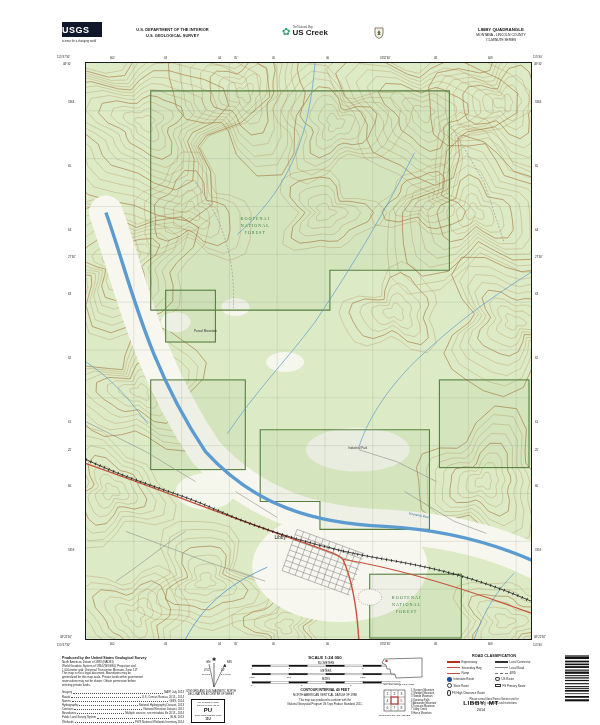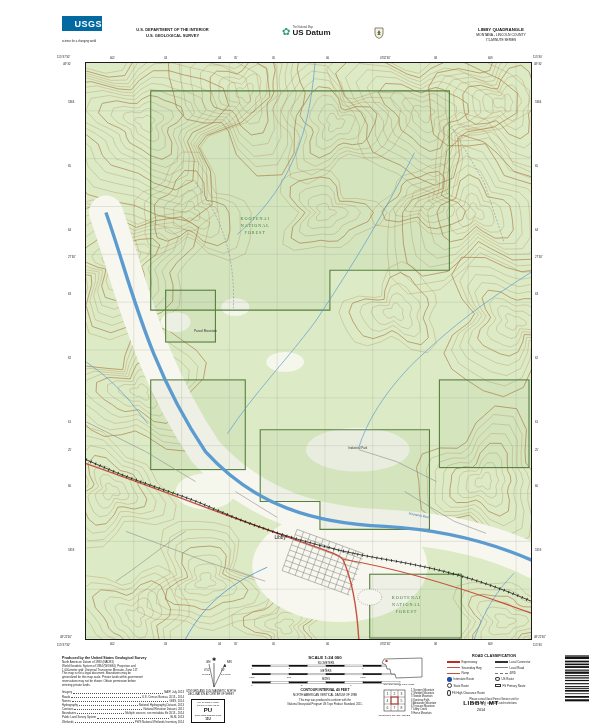--- a/index.html
+++ b/index.html
@@ -2,22 +2,22 @@
 <html><head>
 <meta charset="utf-8">
 <style>
   html,body{margin:0;padding:0;background:#ffffff;}
   *{box-sizing:border-box;}
   #sheet{position:relative;width:600px;height:725px;background:#fff;overflow:hidden;
          font-family:"Liberation Sans",sans-serif;color:#111;}
   .abs{position:absolute;}
   .ctr{text-align:center;}
   
-  #usgs-logo{left:62px;top:16px;width:40px;height:15px;background:#0369a1;color:#fff;
-             display:flex;align-items:center;justify-content:flex-end;font-weight:bold;
+  #usgs-logo{left:62px;top:22px;width:40px;height:15px;background:#0f172a;color:#fff;
+             display:flex;align-items:center;justify-content:flex-start;font-weight:bold;
              font-size:9px;letter-spacing:.5px;}
   #usgs-tag{left:62px;top:40px;width:44px;font-size:2.7px;color:#222;}
   #dept{left:110px;top:27px;width:125px;font-size:4px;font-weight:bold;color:#222;line-height:1.5;}
   #ustopo{left:282px;top:26px;display:flex;align-items:center;gap:2px;}
   #ustopo .flower{color:#2ea06b;font-size:10px;line-height:10px;}
   #ustopo .tnm{font-size:2.6px;color:#444;}
   #ustopo .name{font-size:8px;font-weight:bold;color:#1c1c1c;line-height:1;}
   #fs-shield{left:374px;top:27px;}
   #quadblock{left:440px;top:26px;width:122px;text-align:center;line-height:1.6;}
   #quadblock .t1{font-size:4.4px;font-weight:bold;}
@@ -86,21 +86,21 @@
   </div>
   <div class="abs" id="usgs-tag">science for a changing world</div>
   <div class="abs ctr" id="dept">
     <div>U.S. DEPARTMENT OF THE INTERIOR</div>
     <div>U.S. GEOLOGICAL SURVEY</div>
   </div>
   <div class="abs" id="ustopo">
     <span class="flower">✿</span>
     <span>
       <div class="tnm">The National Map</div>
-      <div class="name">US Datum</div>
+      <div class="name">US Creek</div>
     </span>
   </div>
   <svg class="abs" id="fs-shield" width="10" height="12" viewBox="0 0 10 12">
     <path d="M1,1 h8 v6 q0,3 -4,4.5 q-4,-1.5 -4,-4.5 z" fill="#f6f2e8" stroke="#5d4f35" stroke-width=".7"></path>
     <path d="M5,3 l1.8,3 h-3.6 z M5,5 l1.8,3 h-3.6 z" fill="#5d7a42"></path>
   </svg>
   <div class="abs" id="quadblock">
     <div class="t1">LIBBY QUADRANGLE</div>
     <div class="t2">MONTANA - LINCOLN COUNTY</div>
     <div class="t3">7.5-MINUTE SERIES</div>

